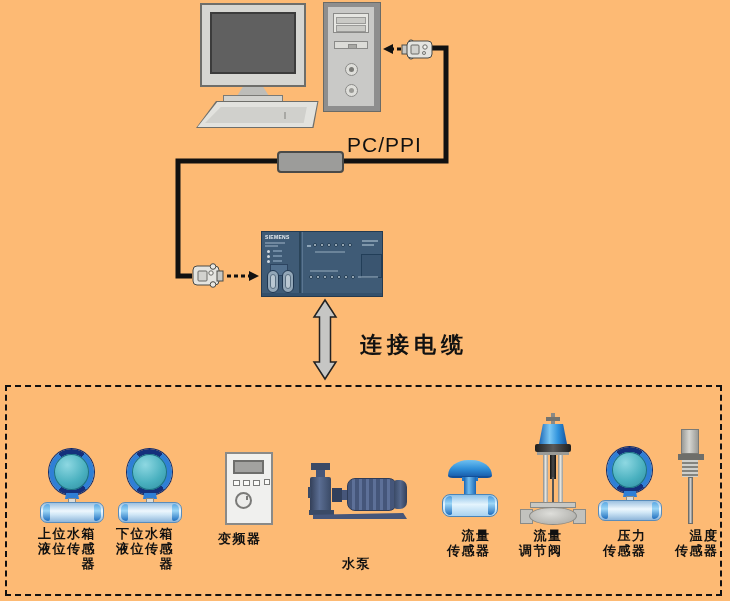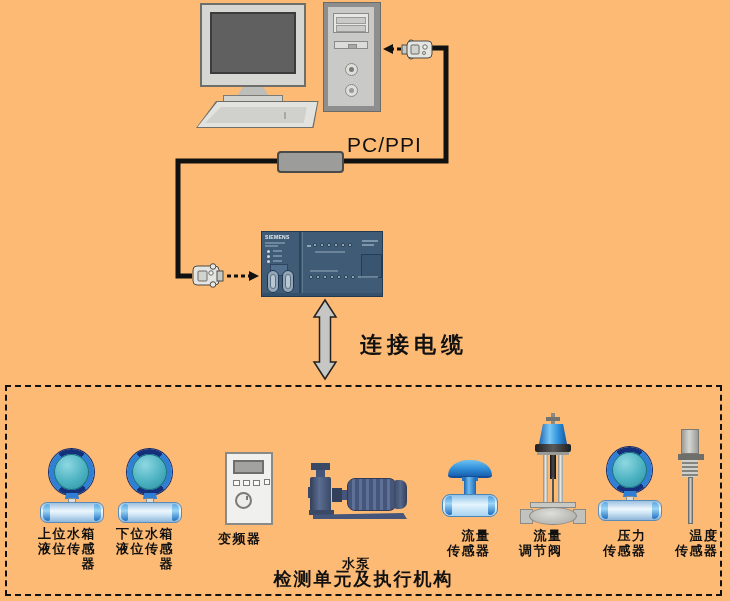--- a/index.html
+++ b/index.html
@@ -294,21 +294,20 @@
     <div class="dot" style="left:75px;top:43px;"></div>
     <div class="dot" style="left:82px;top:43px;"></div>
     <div class="dot" style="left:89px;top:43px;"></div>
     <div class="mark" style="left:96px;top:44px;width:20px;opacity:.6;"></div>
     <div class="bstrip"></div>
   </div>
 
   <div class="abs lbl lbl-cable">连接电缆</div>
 
   <div class="abs unit-box"></div>
-  <div class="abs lbl lbl-title">检测单元及执行机构</div>
 
   <div class="abs sensor" style="left:40px;top:449px;">
     <div class="head"></div>
       <div class="face"></div>
       <div class="neck"></div>
     <div class="nub"></div>
       <div class="body"></div>
   </div>
   <div class="abs sensor" style="left:118px;top:449px;">
     <div class="head"></div>

